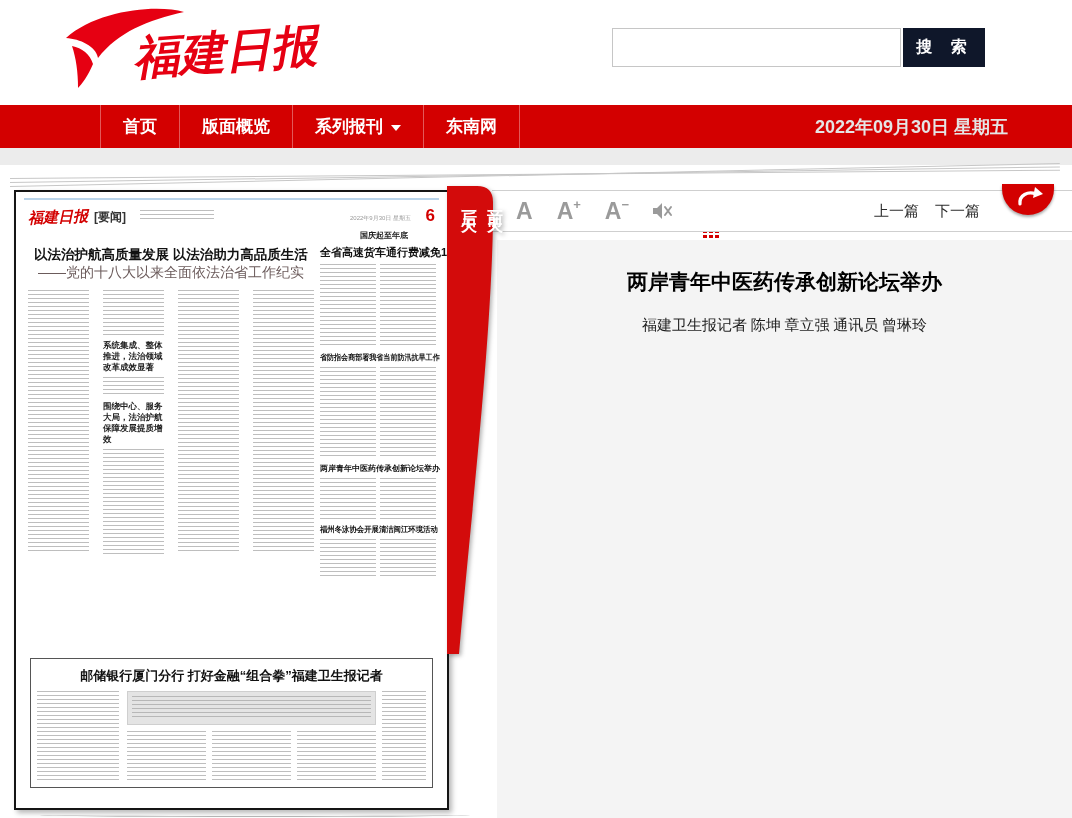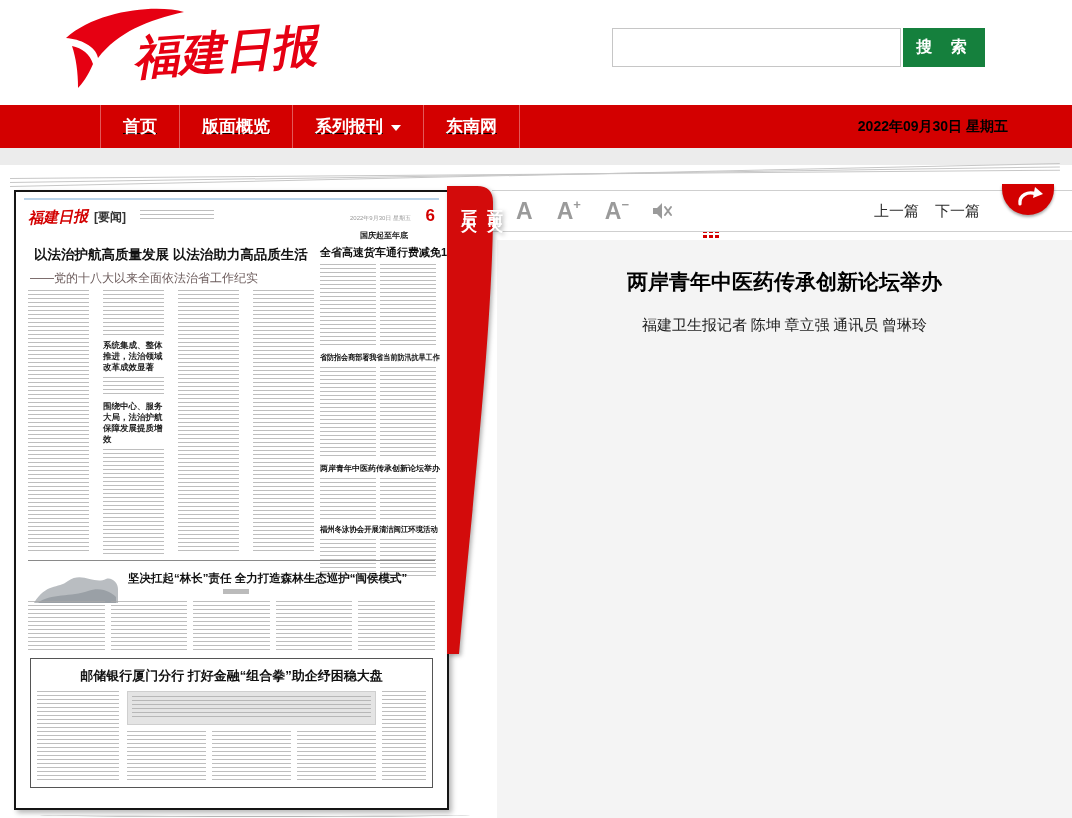--- a/index.html
+++ b/index.html
@@ -5,34 +5,34 @@
   * { box-sizing: border-box; margin: 0; padding: 0; }
   html,body { width:1072px; height:818px; overflow:hidden; background:#fff; }
   #app { position:relative; width:1072px; height:818px; background:#fff;
          font-family:"Liberation Sans", sans-serif; }
 
   
   .logo-wrap { position:absolute; left:52px; top:2px; width:290px; height:100px; cursor:pointer; }
   .search-input { position:absolute; left:612px; top:28px; width:289px; height:39px;
     border:1px solid #c6c6c6; outline:none; font-size:15px; padding:0 8px; background:#fff; }
   .search-btn { position:absolute; left:903px; top:28px; width:82px; height:39px;
-    background:#15803d; color:#fff; border:none; font-size:16px; font-weight:bold;
+    background:#0f172a; color:#fff; border:none; font-size:16px; font-weight:bold;
     letter-spacing:7px; padding-left:2px; cursor:pointer; font-family:"Liberation Sans",sans-serif; }
 
   
   .nav { position:absolute; left:0; top:105px; width:1072px; height:43px; background:#d30000; }
-  .nav-items { position:absolute; left:100px; top:0; height:43px; display:flex;text-decoration:underline; }
+  .nav-items { position:absolute; left:100px; top:0; height:43px; display:flex; }
   .nav-item { display:flex; align-items:center; padding:0 22px; color:#fff; font-size:17px;
     font-weight:bold; border-left:1px solid rgba(255,255,255,.35); cursor:pointer; }
   .nav-item:last-child { border-right:1px solid rgba(255,255,255,.35); }
   .caret { width:0; height:0; border-left:5px solid transparent; border-right:5px solid transparent;
     border-top:6px solid #fff; margin-left:8px; margin-top:3px; }
   .cal { position:absolute; left:696px; top:111px; width:31px; height:31px; cursor:pointer; }
   .nav-date { position:absolute; right:64px; top:0; height:43px; display:flex; align-items:center;
-    color:#000000; font-size:14px; font-weight:bold; }
+    color:#e5e5e5; font-size:18px; font-weight:bold; }
 
   
   .strip { position:absolute; left:0; top:148px; width:1072px; height:17px; background:#ececec; }
   .fan { position:absolute; left:10px; width:1050px; height:0; border-top:1px solid #c7c7c7;
     transform-origin:left center; }
 
   
   .thumb { position:absolute; left:14px; top:190px; width:435px; height:620px; background:#fff;
     border:2px solid #151515; box-shadow:3px 3px 5px rgba(0,0,0,.28); z-index:2; cursor:pointer; }
   .sheet { position:absolute; left:6px; top:4px; right:6px; bottom:10px; background:#fff; }
@@ -40,21 +40,21 @@
   .np-topline { position:absolute; top:2px; left:2px; right:2px; height:2px; background:#b9d4ea; }
   .np-head { position:absolute; top:10px; left:6px; right:4px; height:26px; }
   .np-logo { position:absolute; left:0; top:2px; color:#d30000; font-family:"Liberation Serif",serif;
     font-style:italic; font-weight:bold; font-size:15px; transform:rotate(-2deg); }
   .np-section { position:absolute; left:66px; top:3px; font-size:12px; font-weight:bold; color:#333; }
   .np-headsmall { position:absolute; left:112px; top:4px; width:74px; height:9px; }
   .np-datesmall { position:absolute; right:26px; top:8px; font-size:6px; color:#999; white-space:nowrap; }
   .np-pagenum { position:absolute; right:2px; top:0; color:#d30000; font-size:17px; font-weight:bold; }
   .np-h1 { position:absolute; top:50px; left:8px; width:282px; text-align:center; font-size:13.5px;
     font-weight:900; color:#111; white-space:nowrap; letter-spacing:0; }
-  .np-sub { position:absolute; top:74px; left:8px; width:282px; font-size:12px; color:#6b5b5b; }
+  .np-sub { position:absolute; top:68px; left:8px; width:282px; text-align:center; font-size:14px; color:#6b5b5b; }
   .np-cols { position:absolute; top:94px; left:6px; width:286px; height:264px; display:flex; gap:14px; }
   .np-col { flex:1; display:flex; flex-direction:column; gap:4px; }
   .np-sh { font-size:8.5px; font-weight:bold; color:#222; line-height:11px; }
   .np-right { position:absolute; top:34px; left:298px; width:116px; display:flex; flex-direction:column; gap:4px; }
   .np-kick { font-size:8px; font-weight:bold; color:#222;margin-left:40px; }
   .np-rh { font-size:8px; font-weight:bold; color:#111; white-space:nowrap; transform-origin:left; }
   .two { display:flex; gap:4px; } .two > div { flex:1; }
   .np-band { position:absolute; top:364px; left:6px; right:6px; height:92px; border-top:1px solid #8a8a8a; }
   .band-gfx { position:absolute; left:4px; top:8px; width:88px; height:40px; }
   .band-h { position:absolute; left:100px; right:110px; top:10px; text-align:center; font-size:11.5px;
@@ -206,38 +206,23 @@
             <div class="ft"></div>
             <div class="ft"></div>
           </div>
         <div class="np-rh" style="transform:scaleX(.92);">福州冬泳协会开展清洁闽江环境活动</div>
         <div class="two" style="height:38px;">
             <div class="ft"></div>
             <div class="ft"></div>
           </div>
       </div>
 
-      <div class="np-band">
-        <svg class="band-gfx" viewBox="0 0 88 40">
-          <path d="M2 34 C14 14 26 20 36 12 C50 2 62 16 74 10 C80 8 86 14 86 20 L86 34 Z" fill="#b9bdc1"></path>
-          <path d="M6 34 C18 24 40 28 56 22 C70 17 80 24 84 28 L84 34 Z" fill="#9aa0a6"></path>
-        </svg>
-        <div class="band-h">坚决扛起“林长”责任 全力打造森林生态巡护“闽侯模式”</div>
-        <div class="band-by"></div>
-        <div class="band-cols">
-          <div class="ft"></div>
-            <div class="ft"></div>
-            <div class="ft"></div>
-            <div class="ft"></div>
-            <div class="ft"></div>
-        </div>
-      </div>
 
       <div class="np-box">
-        <div class="box-h">邮储银行厦门分行 打好金融“组合拳”助企纾困稳大盘</div>
+        <div class="box-h">邮储银行厦门分行 打好金融“组合拳”福建卫生报记者</div>
         <div class="box-colL ft"></div>
         <div class="box-abs">
             <div class="ft"></div>
           </div>
         <div class="box-colR ft"></div>
         <div class="box-cols">
             <div class="ft"></div>
             <div class="ft"></div>
             <div class="ft"></div>
           </div>

